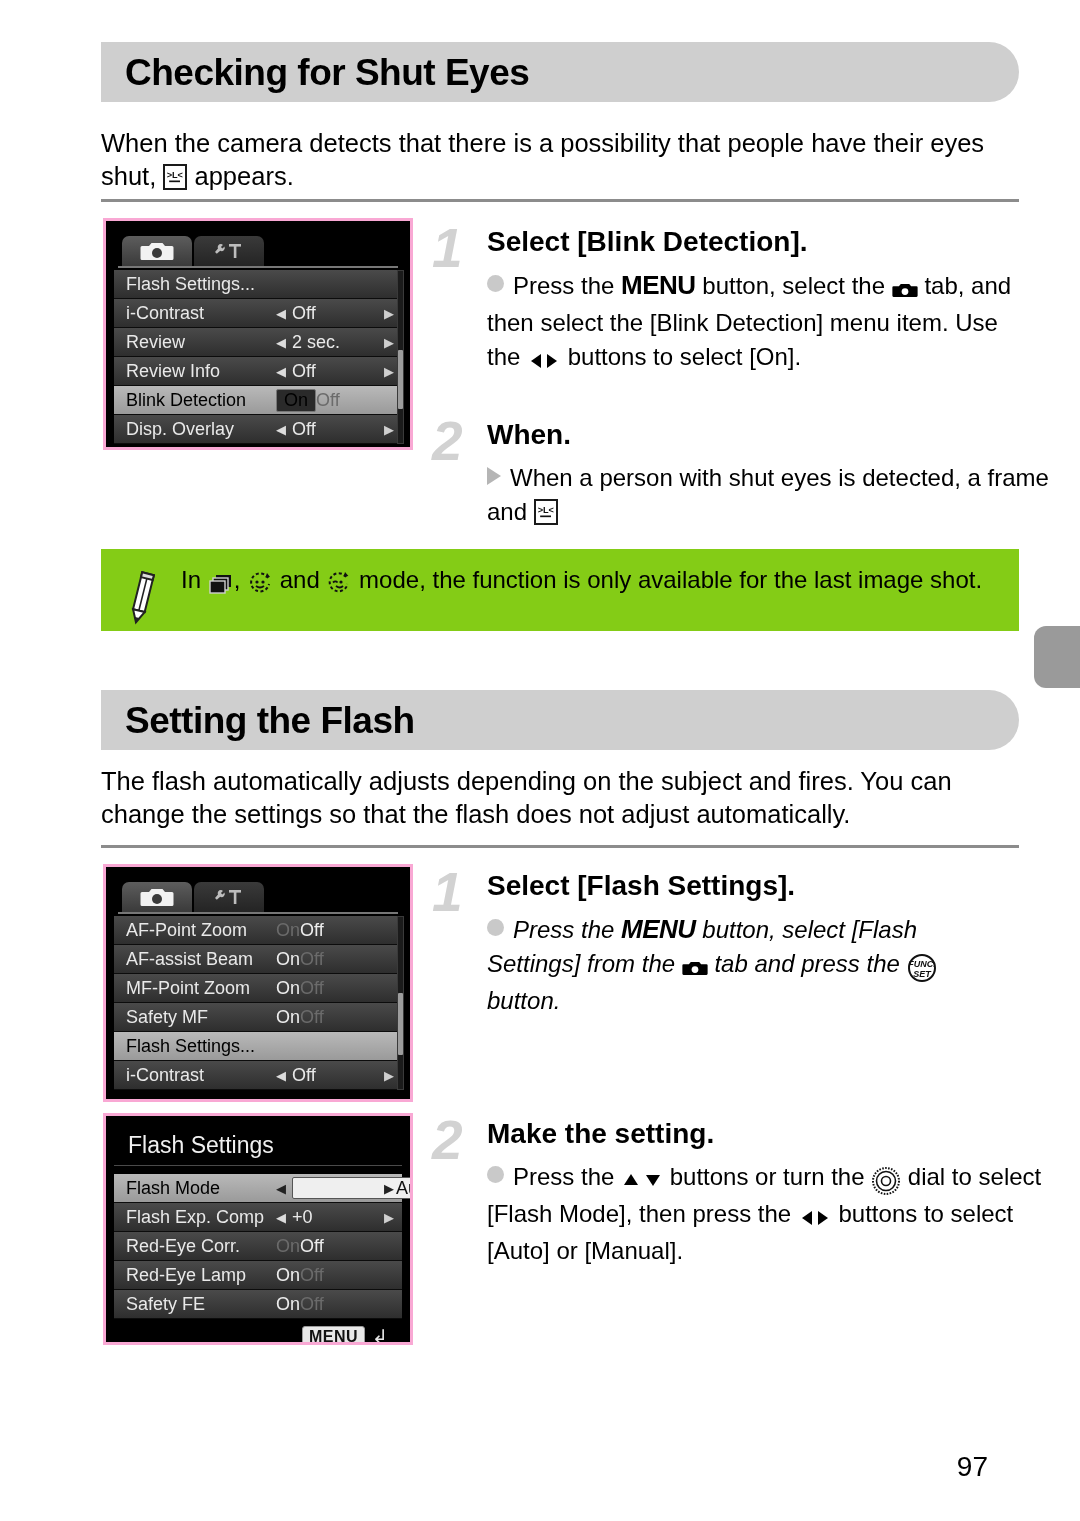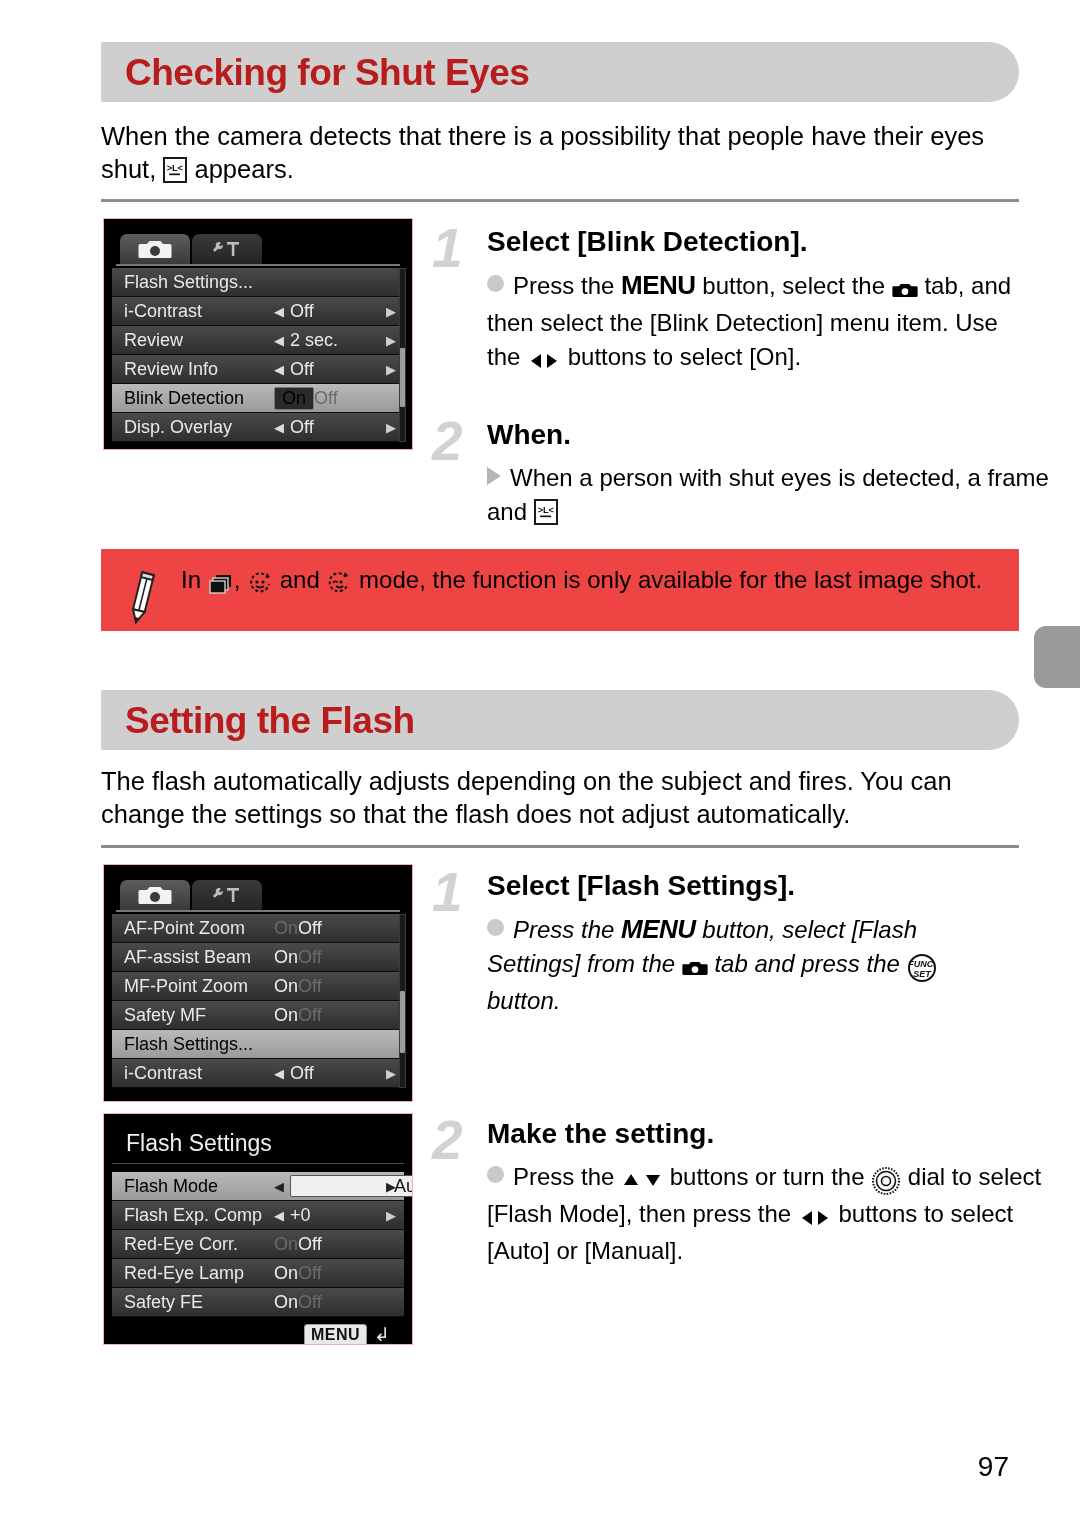--- a/index.html
+++ b/index.html
@@ -18,40 +18,40 @@
   
   .section-bar{
     position:absolute; left:101px; width:918px; height:60px;
     background:#cfcfcf;
     border-radius:0 30px 30px 0;
     display:flex; align-items:center;
   }
   .section-bar h1{
     margin:0; padding:0 0 0 24px;
     font-size:37px; font-weight:bold; letter-spacing:-0.5px;
-    line-height:1; color:#b91c1c;
+    line-height:1; color:#000000;
   }
 
   
   .intro{
     position:absolute; left:101px; width:920px;
     font-size:25.5px; line-height:33px; color:#000;
   }
 
   hr.rule{
     position:absolute; left:101px; width:918px; height:0;
     border:0; border-top:3px solid #8c8c8c; margin:0;
   }
 
   
   .lcd{
     position:absolute;
     width:310px;
     background:#000;
-    border:1px solid #f9a8d4;
+    border:3px solid #f9a8d4;
     padding:10px 8px 25px 8px;
     overflow:hidden;
   }
   .lcd-inner{ position:relative; }
   .tabs{ display:flex; align-items:flex-end; height:32px; margin:3px 0 0 8px; }
   .tab{
     width:70px; height:30px;
     border-radius:7px 7px 0 0;
     display:flex; align-items:center; justify-content:center;
   }
@@ -139,56 +139,56 @@
     display:inline-block; width:0; height:0;
     border-left:14px solid #b5b5b5;
     border-top:9px solid transparent;
     border-bottom:9px solid transparent;
     margin-right:9px; vertical-align:1px;
   }
 
   
   .tipbox{
     position:absolute; left:101px; width:918px;
-    background:#ef4444; display:flex; align-items:flex-start;
+    background:#84cc16; display:flex; align-items:flex-start;
     padding:14px 18px 16px 18px;
   }
   .tipbox .pencil{ flex:0 0 62px; padding-top:4px; }
   .tipbox .tiptext{ font-size:24px; line-height:33px; }
 
   
   .edge-tab{
     position:absolute; right:0; width:46px; height:62px;
     background:#9a9a9a; border-radius:12px 0 0 12px;
   }
 
   
   .pageno{
-    position:absolute; right:71px; bottom:38px;
+    position:absolute; right:92px; bottom:38px;
     font-size:28px;
   }
 
   
   .ico{ display:inline-block; vertical-align:-3px; }
   .ico-blink{
     width:24px; height:26px; border:2px solid #1a1a1a;
     position:relative; vertical-align:-5px; background:#fff;
   }
   .menu-word{ font-weight:bold; font-size:26px; letter-spacing:-0.5px; }
 </style>
 </head>
 <body>
 
 <div class="page">
 
   <div class="section-bar" style="top:42px;">
     <h1>Checking for Shut Eyes</h1>
   </div>
 
-  <div class="intro" style="top:120px;">
+  <div class="intro" style="top:127px;">
     <span>When the camera detects that there is a possibility that people have their eyes shut,</span>
     <span class="ico ico-blink">
       <svg viewBox="0 0 24 26" width="20" height="22" style="display:block;margin:1px auto;">
         <text x="2" y="13" font-family="Liberation Sans, sans-serif" font-size="11" font-weight="bold" fill="#111">&gt;L&lt;</text>
         <rect x="5" y="16" width="13" height="2" fill="#111"></rect>
       </svg>
     </span>
     <span>appears.</span>
   </div>
 

